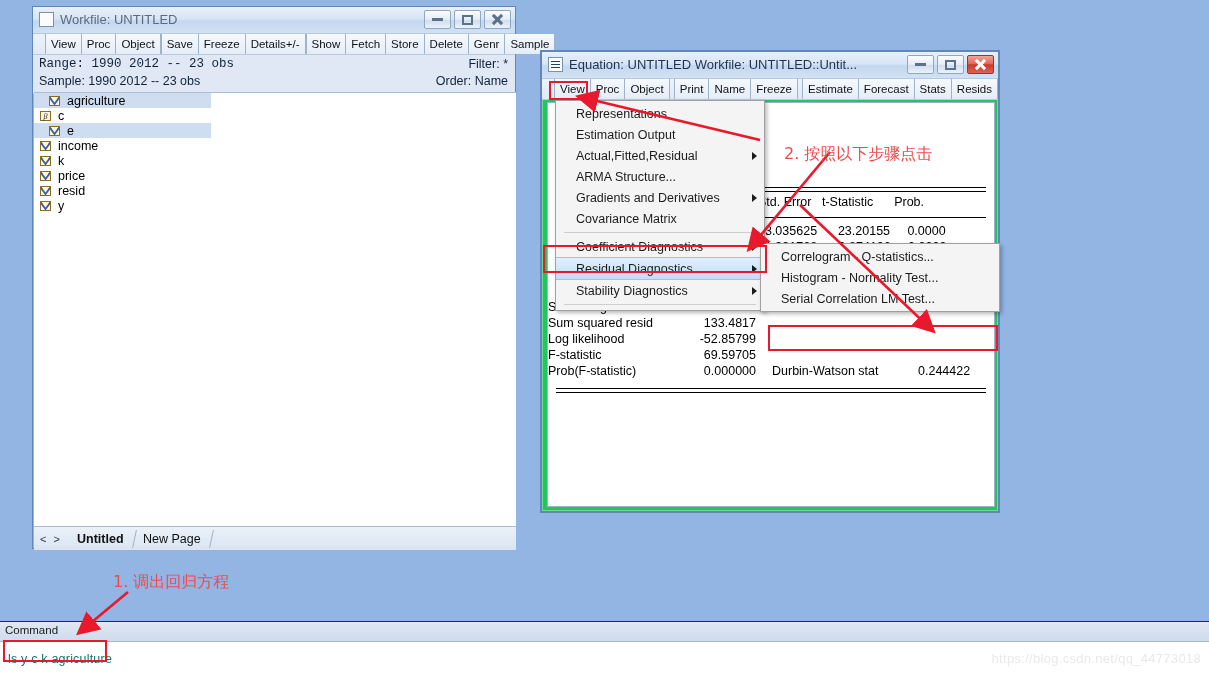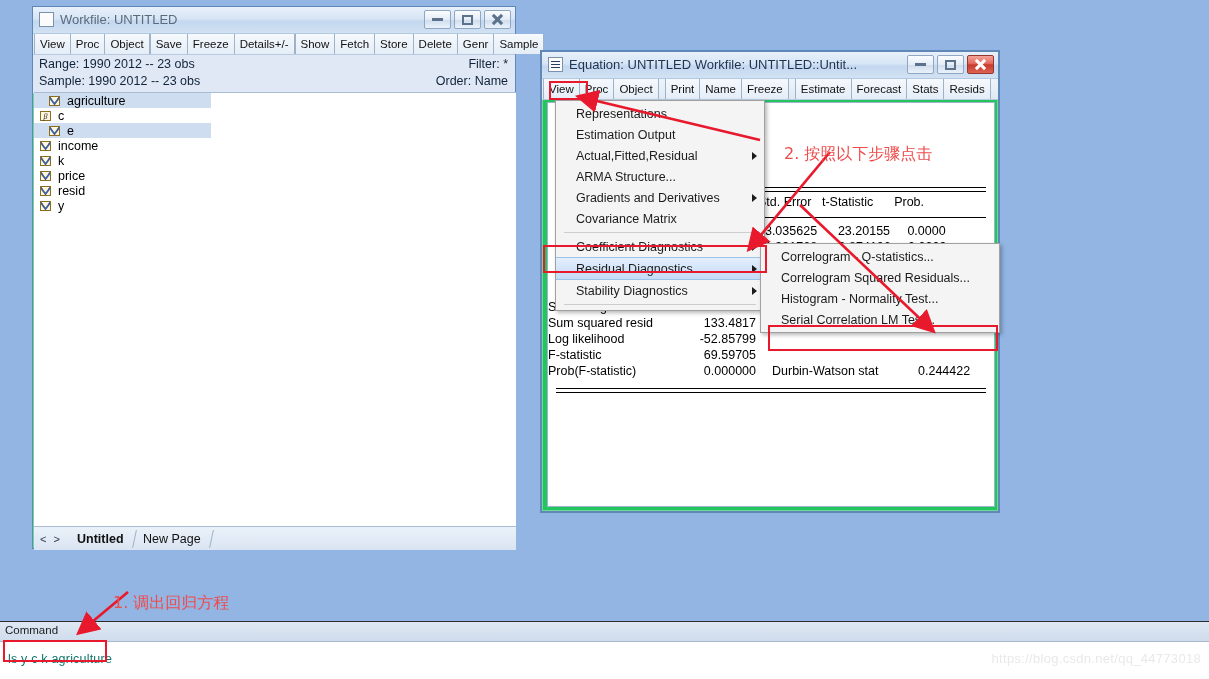--- a/index.html
+++ b/index.html
@@ -85,40 +85,40 @@
   }
   .g-close::before{transform:rotate(45deg);}
   .g-close::after{transform:rotate(-45deg);}
   .close-red .g-close::before,.close-red .g-close::after{background:#ffffff;}
 
   
   .toolbar{
     height:20px;display:flex;align-items:stretch;
     background:linear-gradient(to bottom,#edf3fa 0%,#dfe9f5 100%);
     border-bottom:1px solid #b9cbe0;
-    padding-left:1px;
+    padding-left:12px;
   }
   .tbtn{
     font-size:11.5px;color:#111;padding:0 5px;
     display:flex;align-items:center;
     border-right:1px solid #9eb2c8;
     background:linear-gradient(to bottom,#f6f9fd 0%,#e4edf7 100%);
     white-space:nowrap;
   }
   .tbtn.first{border-left:1px solid #9eb2c8;}
   .tgap{width:6px;}
 
   
   #workfile{left:32px;top:6px;width:484px;height:543px;}
   #wf-info{
     height:38px;position:relative;
     background:#dfe8f4;border-bottom:1px solid #b9cbe0;
     font-size:12.5px;color:#11233a;
   }
-  #wf-info .l1{position:absolute;left:6px;top:2px;}
+  #wf-info .l1{position:absolute;left:6px;top:2px;font-family:Liberation Mono, monospace;}
   #wf-info .l2{position:absolute;left:6px;top:19px;}
   #wf-info .r1{position:absolute;right:7px;top:2px;}
   #wf-info .r2{position:absolute;right:7px;top:19px;}
   #wf-list{
     position:absolute;left:1px;top:85px;width:482px;height:434px;
     background:#ffffff;border-top:1px solid #a8bdd4;
   }
   .obj-row{
     height:15px;display:flex;align-items:center;padding-left:6px;
     font-size:12.5px;color:#000;
@@ -380,23 +380,20 @@
       <span class="arrow"></span>
     </div>
     <div class="msep"></div>
   </div>
 
 <div class="menu" id="sub-menu">
     <div class="mi">
       <span>Correlogram - Q-statistics...</span>
     </div>
     <div class="mi">
-      <span>Correlogram Squared Residuals...</span>
-    </div>
-    <div class="mi">
       <span>Histogram - Normality Test...</span>
     </div>
     <div class="mi">
       <span>Serial Correlation LM Test...</span>
     </div>
   </div>
 
 <div id="command-bar"></div>
 <div id="command-label">Command</div>
 <div id="command-input-area"></div>
@@ -418,15 +415,15 @@
     <line x1="830" y1="152" x2="750" y2="248" stroke="#e8192c" stroke-width="2.6" marker-end="url(#ah)"></line>
 
     <line x1="800" y1="205" x2="932" y2="330" stroke="#e8192c" stroke-width="2.6" marker-end="url(#ah)"></line>
   </svg>
 
   <div class="redbox" style="left:549px;top:81px;width:39px;height:19px;"></div>
   <div class="redbox" style="left:543px;top:245px;width:224px;height:28px;"></div>
   <div class="redbox" style="left:768px;top:325px;width:230px;height:26px;"></div>
   <div id="command-highlight"></div>
 
-  <div class="cn-note" style="left:113px;top:593px;">1.  调出回归方程</div>
+  <div class="cn-note" style="left:113px;top:572px;">1.  调出回归方程</div>
   <div class="cn-note" style="left:784px;top:144px;">2.  按照以下步骤点击</div>
 </div>
 
 </body></html>

